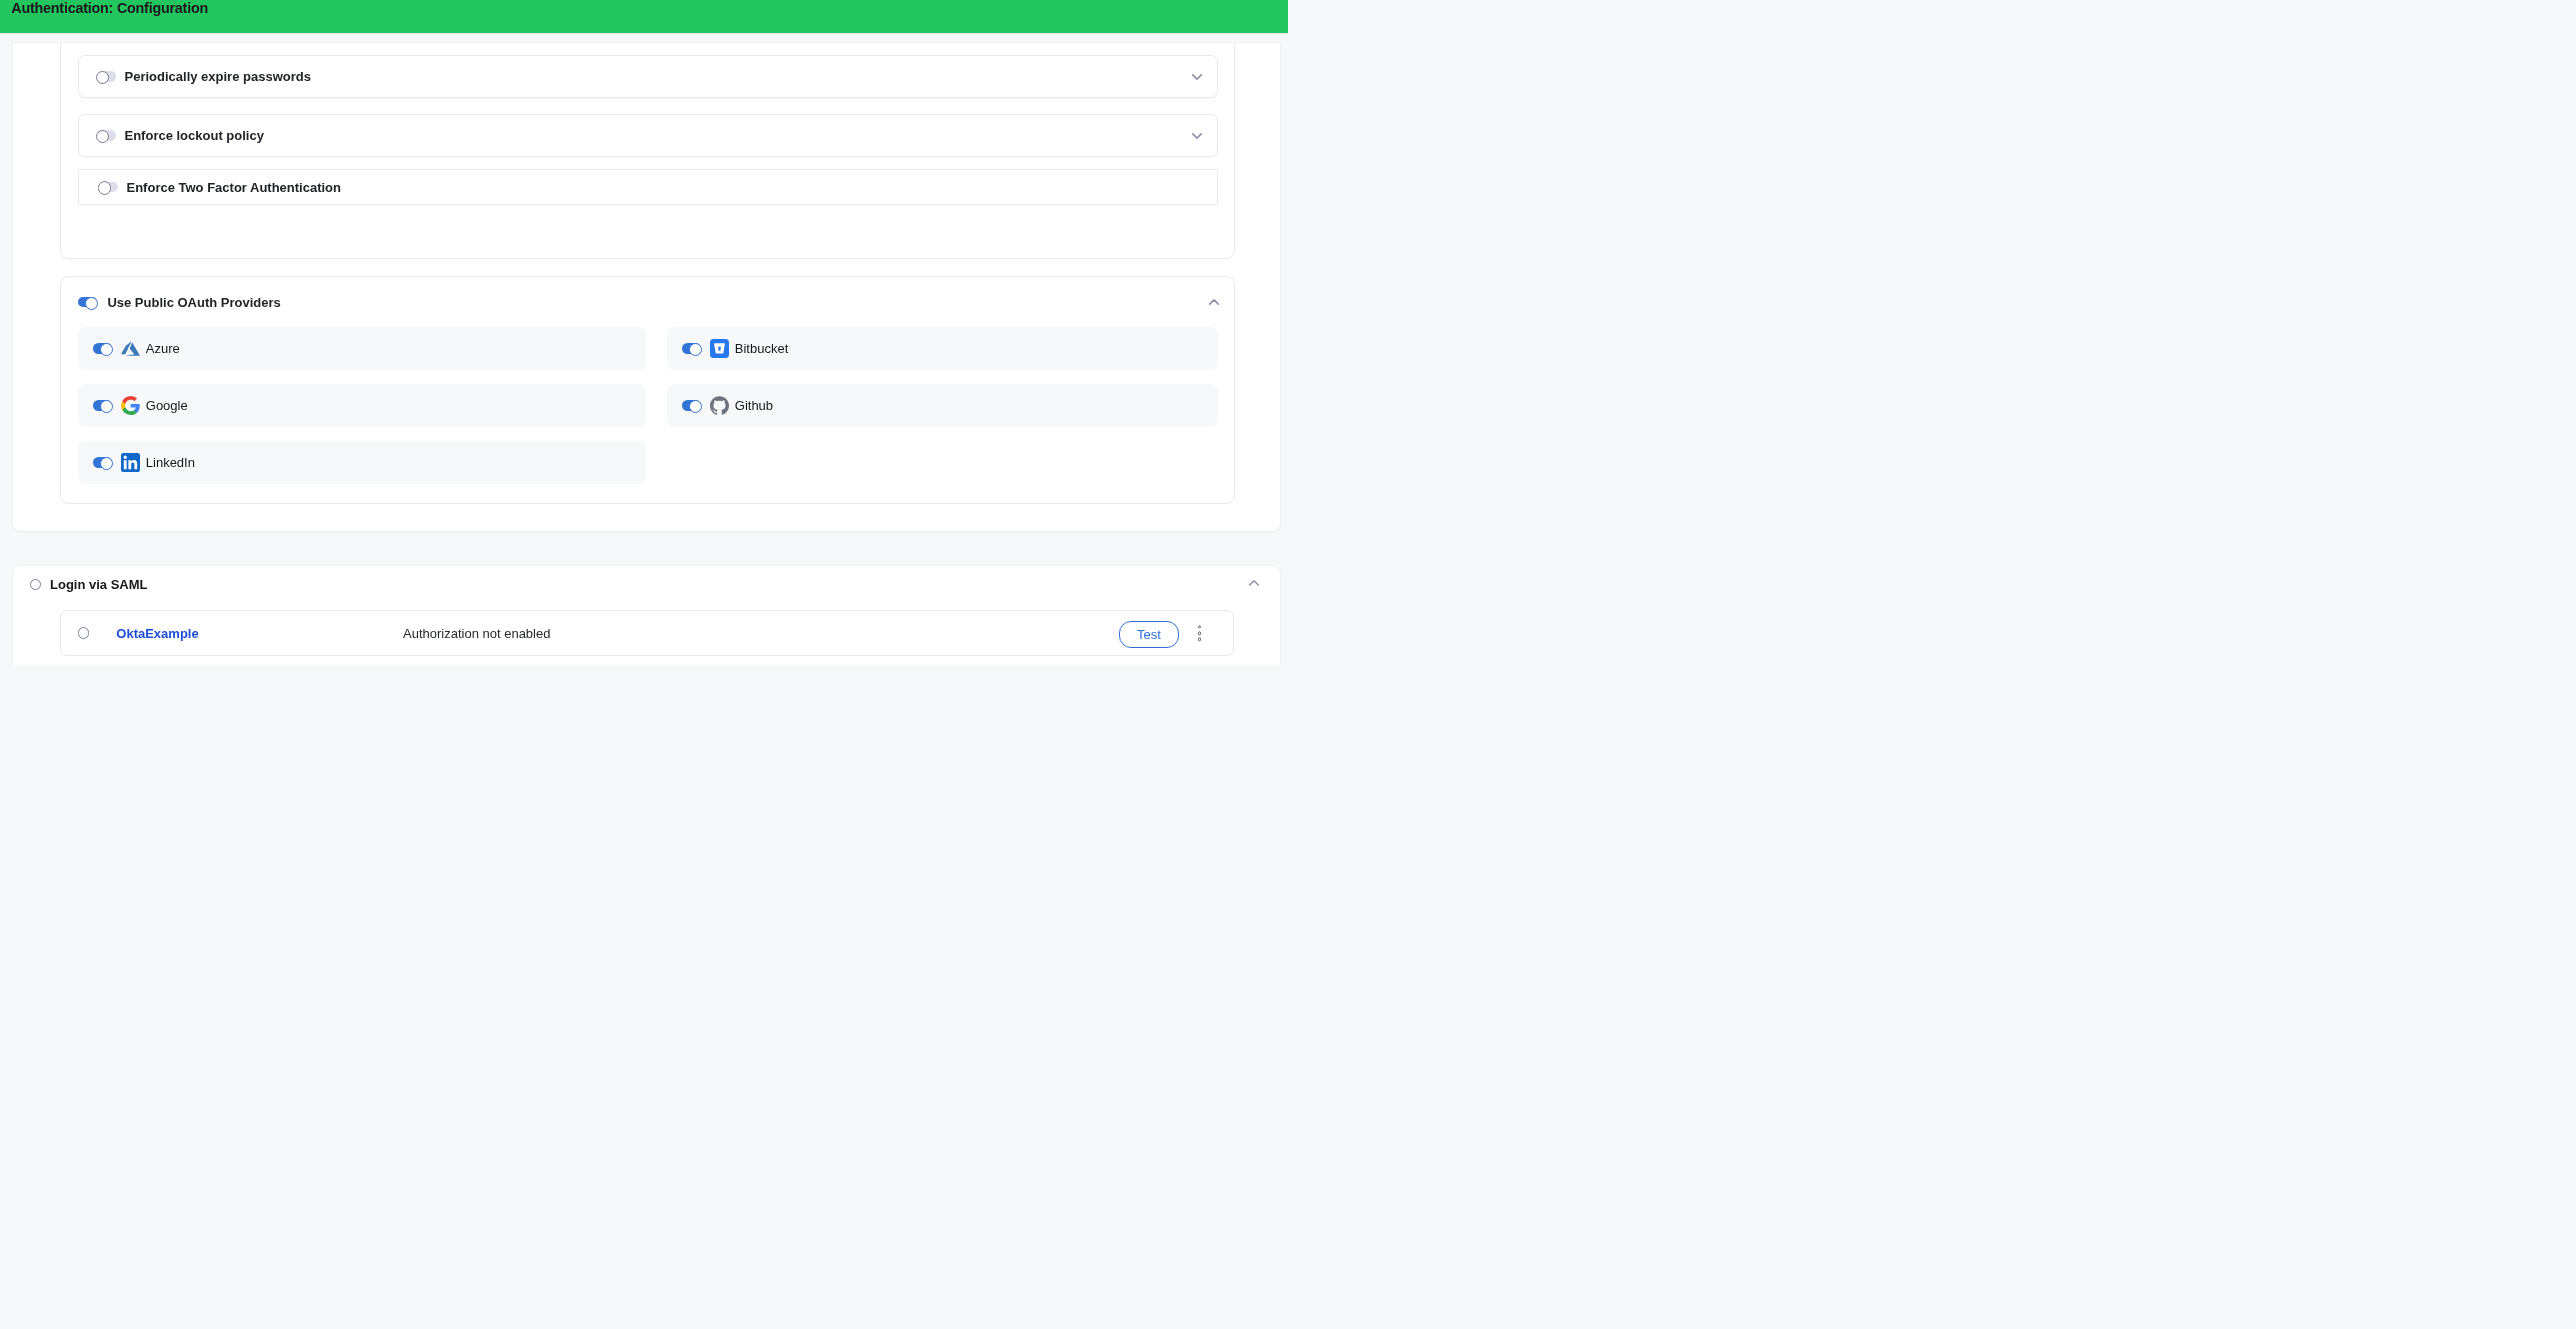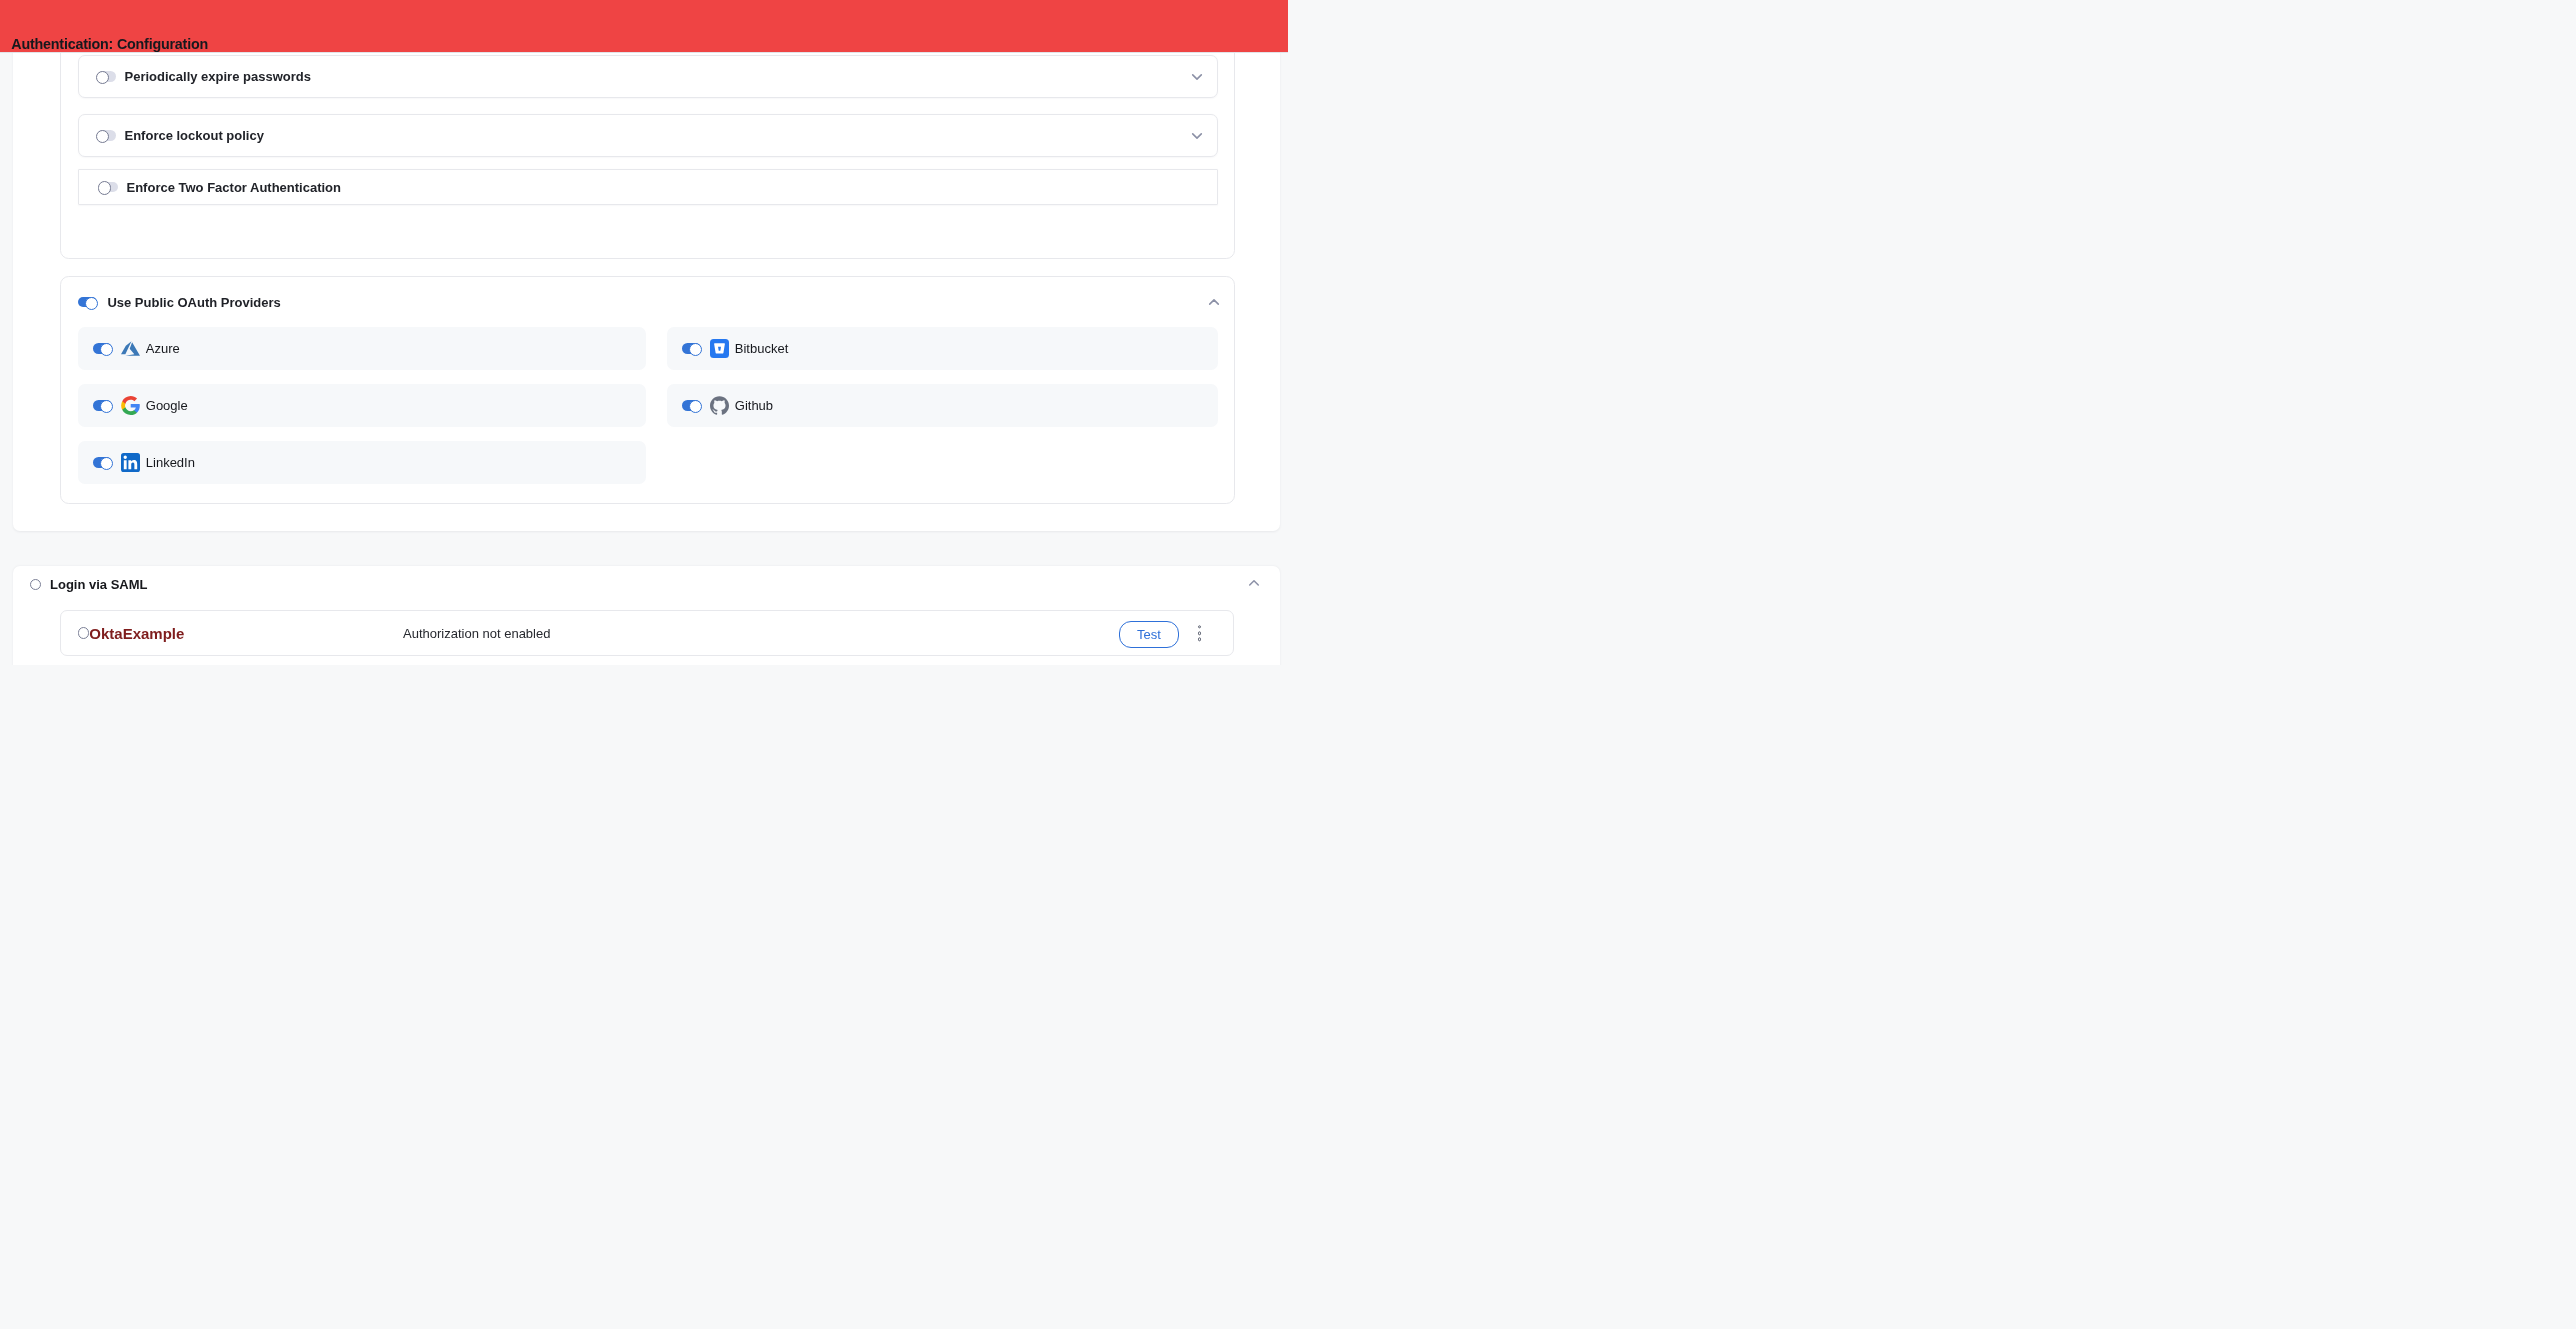--- a/index.html
+++ b/index.html
@@ -5,23 +5,23 @@
   * { margin:0; padding:0; box-sizing:border-box; }
   html,body { width:1288px; height:665px; overflow:hidden; }
   body {
     background:#f7f8f9;
     font-family:"Liberation Sans","DejaVu Sans",sans-serif;
     color:#1b1d23;
     position:relative;
   }
   
   .app-header {
-    position:absolute; left:0; top:0; width:1288px; height:53px;
-    background:#ef4444; border-bottom:0.9px solid #e2e3e8; z-index:10;
-    display:flex; align-items:flex-end; padding-left:11.3px;
+    position:absolute; left:0; top:0; width:1288px; height:34px;
+    background:#22c55e; border-bottom:0.9px solid #e2e3e8; z-index:10;
+    display:flex; align-items:flex-start; padding-left:11.3px;
   }
   .app-header h1 { font-size:14.3px; font-weight:700; color:#16181d; letter-spacing:-0.2px; }
 
   
   .page-card {
     position:absolute; left:13px; width:1267px; background:#ffffff;
     box-shadow:0 0.9px 2.6px rgba(25,30,50,.07);
   }
   .page-card.first { top:43px; height:488px; border-radius:0 0 7px 7px; overflow:hidden; }
   .page-card.saml  { top:566px; height:113px; border-radius:7px; }
@@ -84,21 +84,21 @@
   .saml-head .radio { position:absolute; left:17.4px; top:12.6px; width:11px; height:11px; }
   .saml-head .label { position:absolute; left:37px; top:11.3px; font-size:13px; font-weight:700; color:#17181c; }
   .saml-head .chev { position:absolute; right:20px; top:13px; }
 
   .saml-row {
     position:absolute; left:47px; top:44px; width:1174px; height:46px;
     background:#fff; border:0.9px solid #e7e8ec; border-radius:7px;
     display:flex; align-items:center;
   }
   .saml-row .radio { margin-left:17px; }
-  .saml-row .name { font-size:15px; font-weight:700; color:#7f1d1d; margin-left:0; }
+  .saml-row .name { font-size:13px; font-weight:700; color:#1d4ed8; margin-left:27px; }
   .saml-row .status { position:absolute; left:342px; font-size:13px; font-weight:400; color:#26282e; }
   .test-btn {
     position:absolute; right:54px; top:10px; width:60px; height:26.5px;
     border:1.3px solid #2e70d9; border-radius:12px; background:#fff;
     color:#2e70d9; font-size:13px; font-weight:500;
     display:flex; align-items:center; justify-content:center; cursor:pointer;
     font-family:inherit;
   }
   .kebab { position:absolute; right:30px; top:50%; transform:translateY(-50%);
     display:flex; flex-direction:column; gap:2.3px; cursor:pointer; padding:1.7px; }

